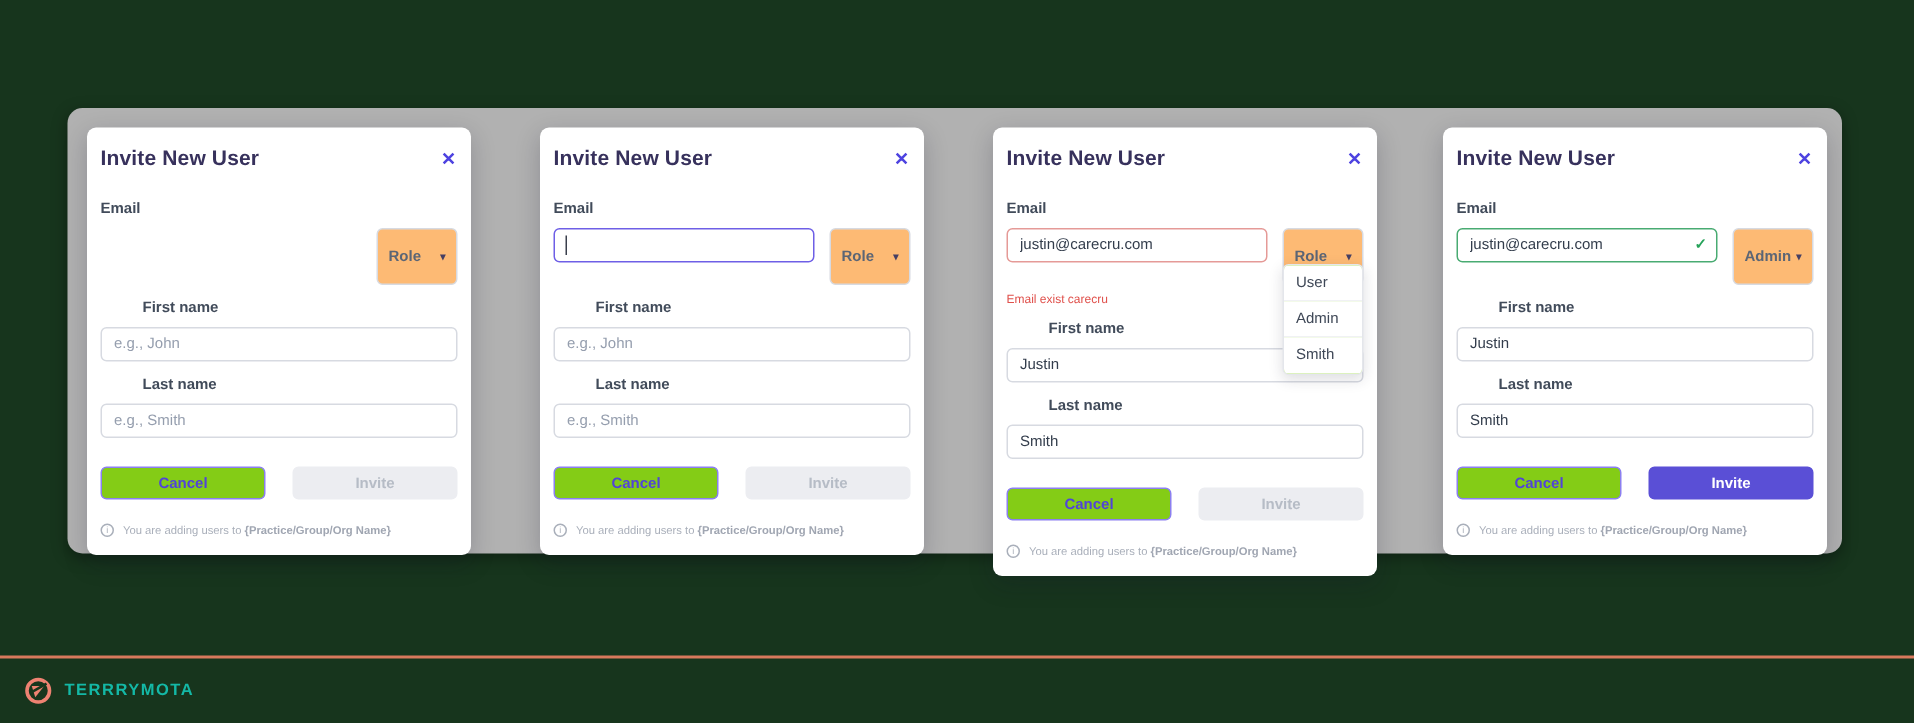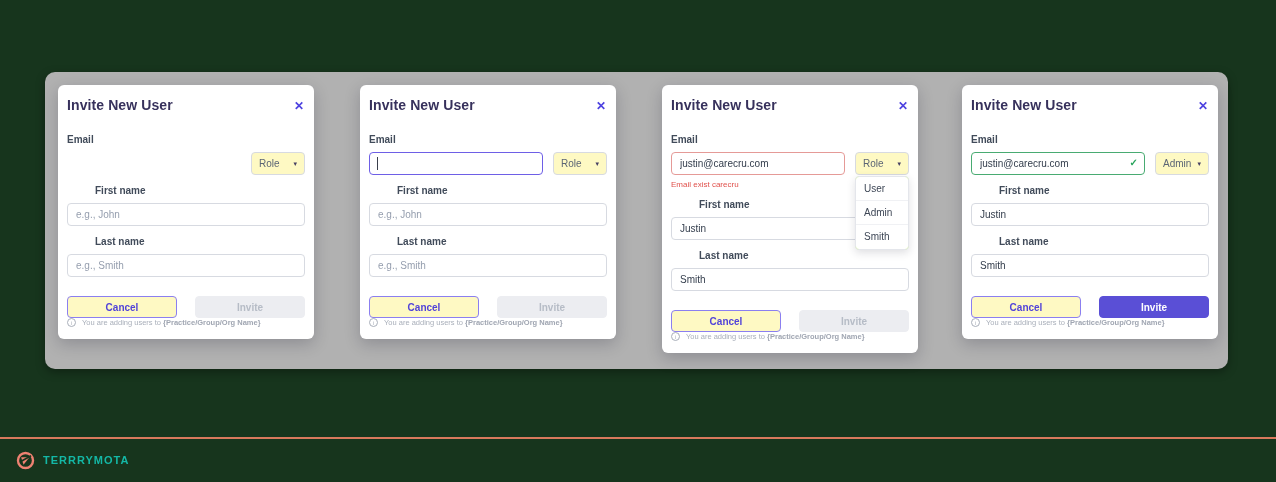--- a/index.html
+++ b/index.html
@@ -47,48 +47,48 @@
   .email-row .role-wrap { margin-left:auto; width:54px; position:relative; }
 
   .focused .ctl-input { border:1.5px solid #6e5fe6; }
   .error-state .ctl-input { border:1px solid #e59a97; }
   .valid-state .ctl-input { border:1px solid #49ab72; padding-right:20px; }
 
   .text-cursor { position:absolute; left:8px; top:5px; width:1px; height:13px; background:#3a3f4c; }
   .check-icon { position:absolute; right:7px; top:5px; font-size:10px; color:#26a35a; font-weight:bold; }
 
   .select {
-    height:23px; border:1px solid #d7dae1; border-radius:4px; background:#fef9c3;
+    height:38px; border:1px solid #d7dae1; border-radius:4px; background:#fdba74;
     display:flex; align-items:center; justify-content:space-between;
-    padding:0 7px; cursor:pointer;
+    padding:0 7px; cursor:pointer;font-weight:bold;
   }
   .select-value { font-size:10px; color:#5b6575; }
   .caret { font-size:7px; color:#453f63; line-height:7px; }
 
   .menu {
     position:absolute; top:24px; left:0; right:0; background:#bef264;
     border:1px solid #e4e6eb; border-radius:4px;
     box-shadow:0 3px 9px rgba(40,40,60,.15); z-index:10; overflow:hidden;
   }
   .menu-item { height:24px; line-height:24px; padding:0 8px; font-size:10px; color:#3e4756; border-bottom:1px solid #f0f1f4; cursor:pointer; background:#fff; }
   .menu-item:last-child { border-bottom:none; }
 
   .error-msg { font-size:8px; color:#e0514c; margin-top:5px; line-height:9px; }
 
   .btn-row { display:flex; gap:18px; margin-top:19px; }
   .btn {
     flex:1; height:22px; border-radius:4px; font-size:10px; font-weight:bold;
     display:flex; align-items:center; justify-content:center; cursor:pointer;
     font-family:"Liberation Sans", sans-serif;
   }
-  .btn-cancel { background:#fef9c3; border:1px solid #8b7ff0; color:#5143d9; }
+  .btn-cancel { background:#84cc16; border:1px solid #8b7ff0; color:#5143d9; }
   .btn-invite-disabled { background:#ecedf1; border:1px solid #ecedf1; color:#b6bcc6; cursor:default; }
   .btn-invite-primary { background:#5a4fd6; border:1px solid #5a4fd6; color:#ffffff; }
 
-  .modal-footer { display:flex; align-items:center; gap:6px; margin-top:0; }
+  .modal-footer { display:flex; align-items:center; gap:6px; margin-top:16px; }
   .info-icon {
     width:9px; height:9px; border:1px solid #a9afba; border-radius:50%;
     color:#a9afba; font-size:6px; line-height:8px; text-align:center; flex:none;
     font-style:normal;
   }
   .footer-text { font-size:7.5px; color:#a9afba; line-height:9px; }
   .footer-text b { font-weight:bold; color:#a0a6b2; }
 
   
   .brand-line { position:absolute; left:0; top:437px; width:1276px; height:2px; background:#d8795c; }

